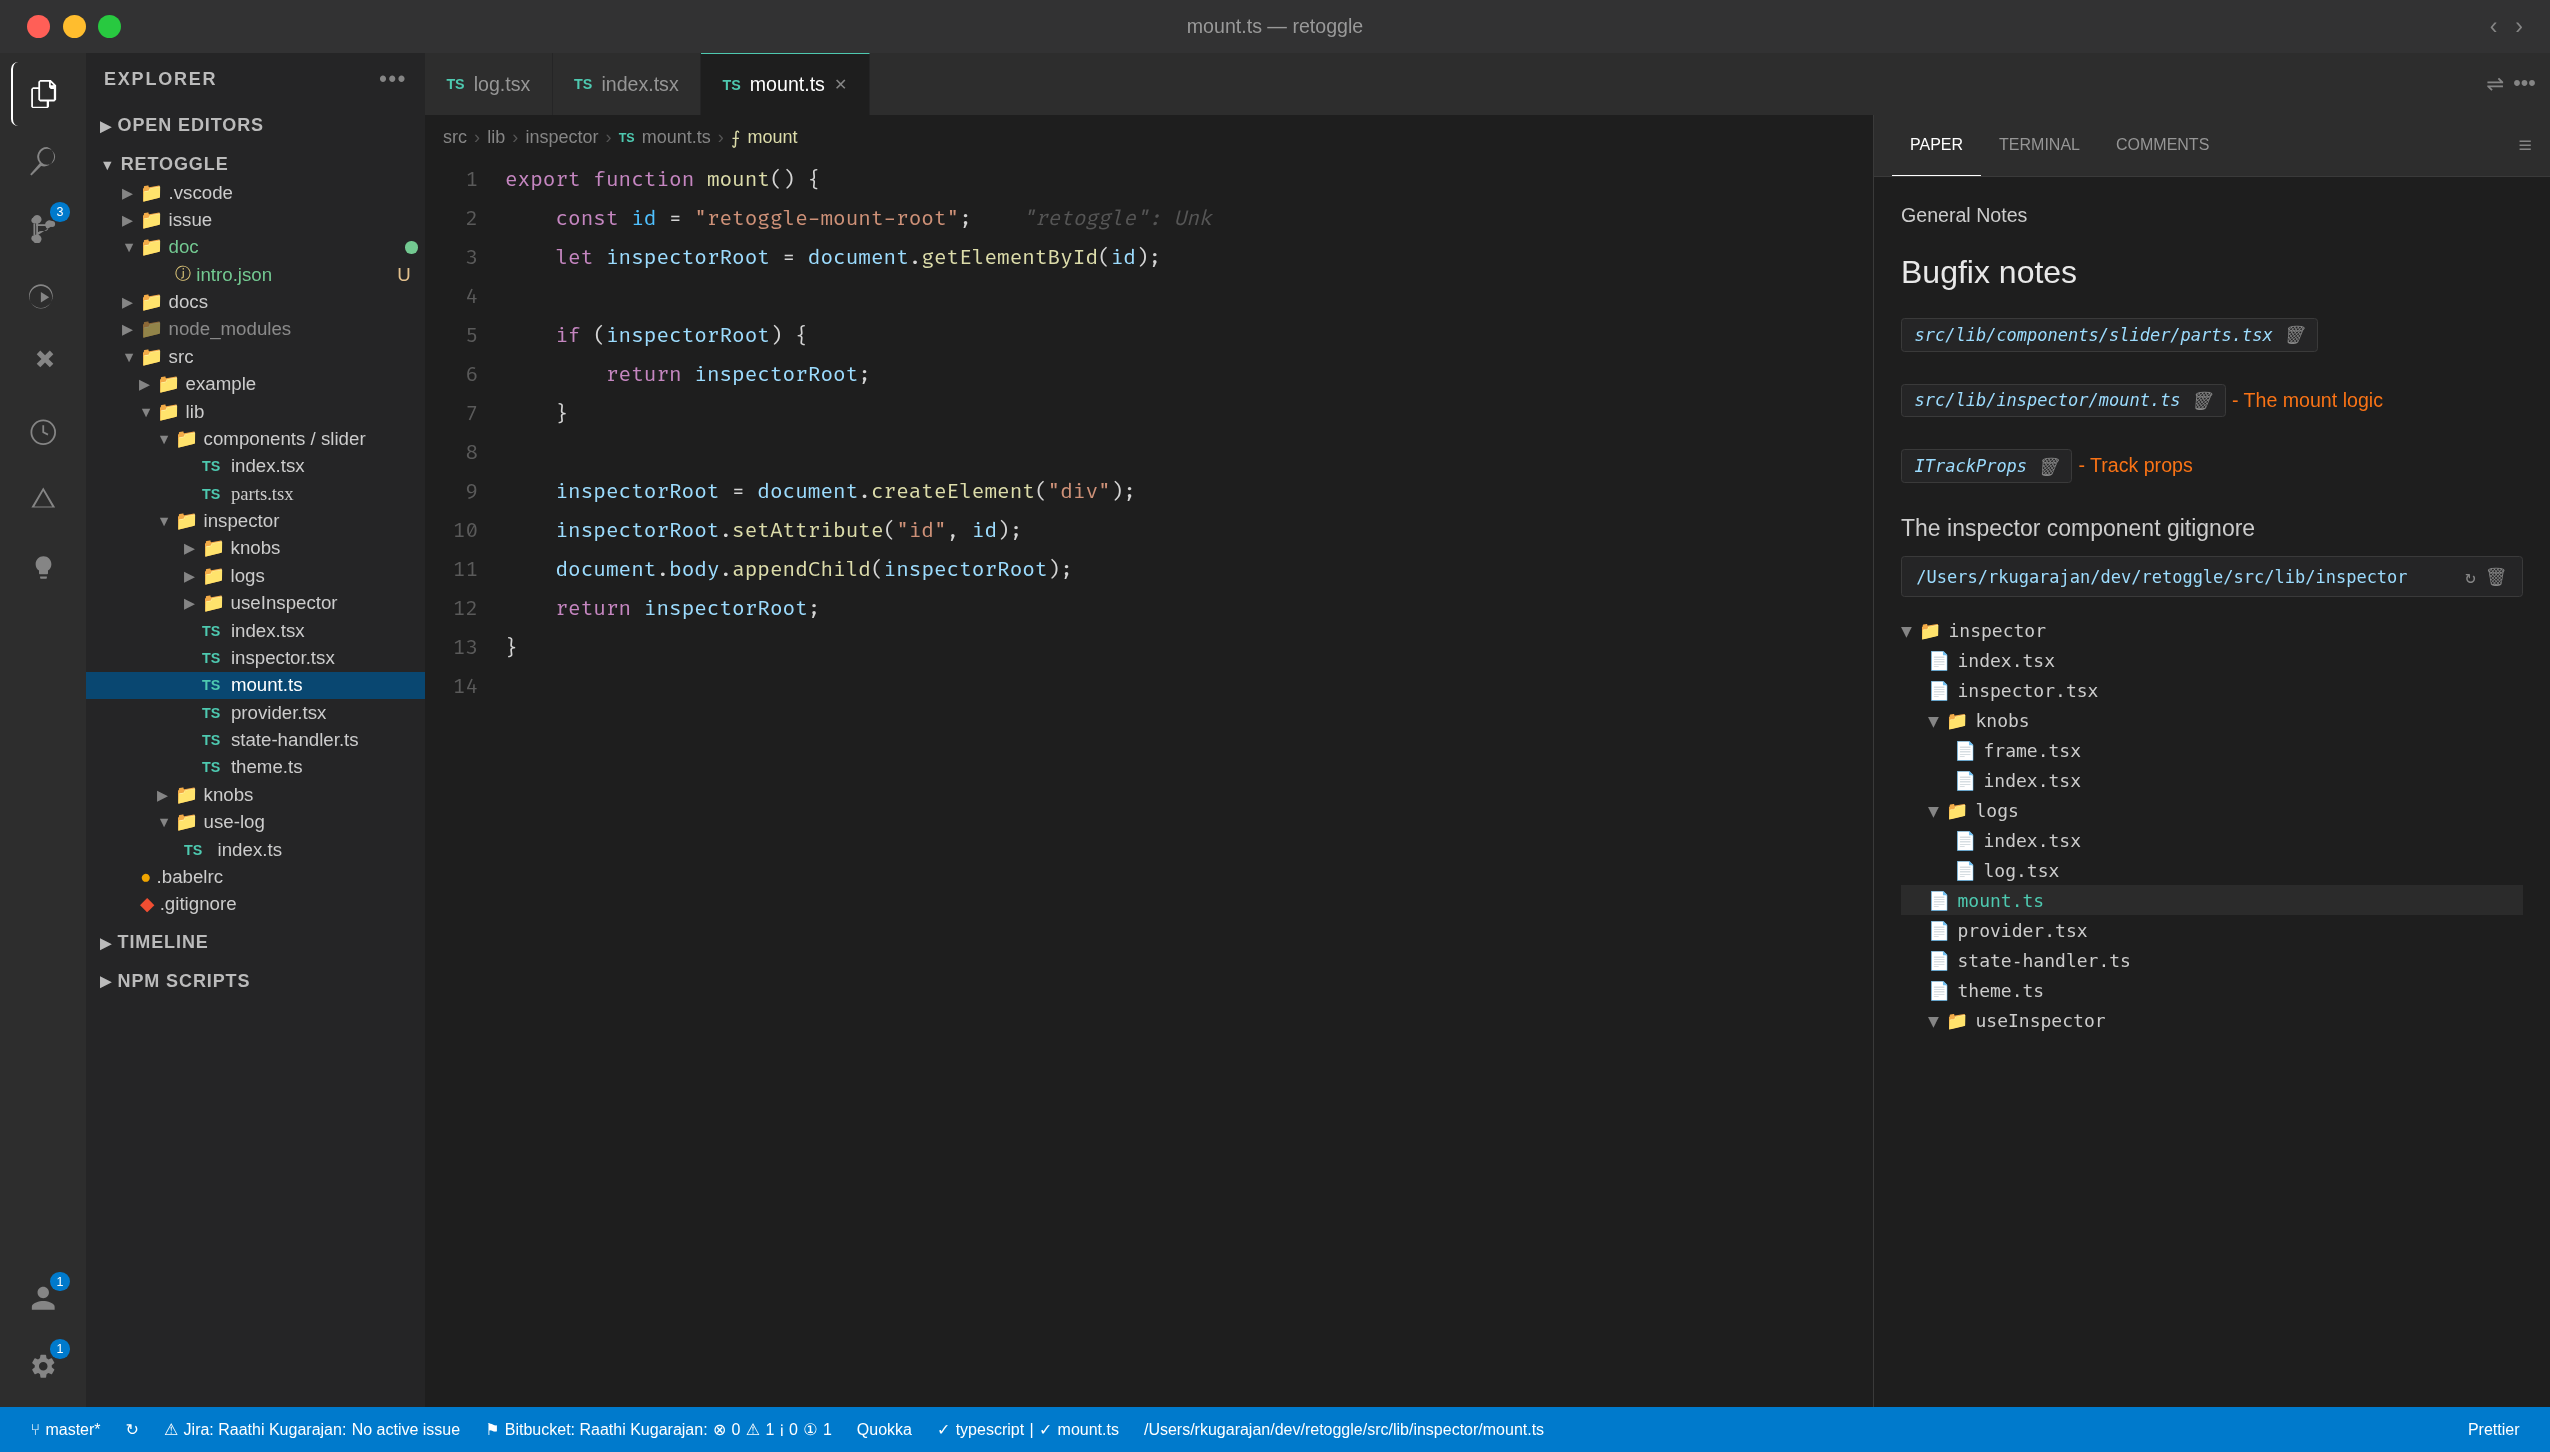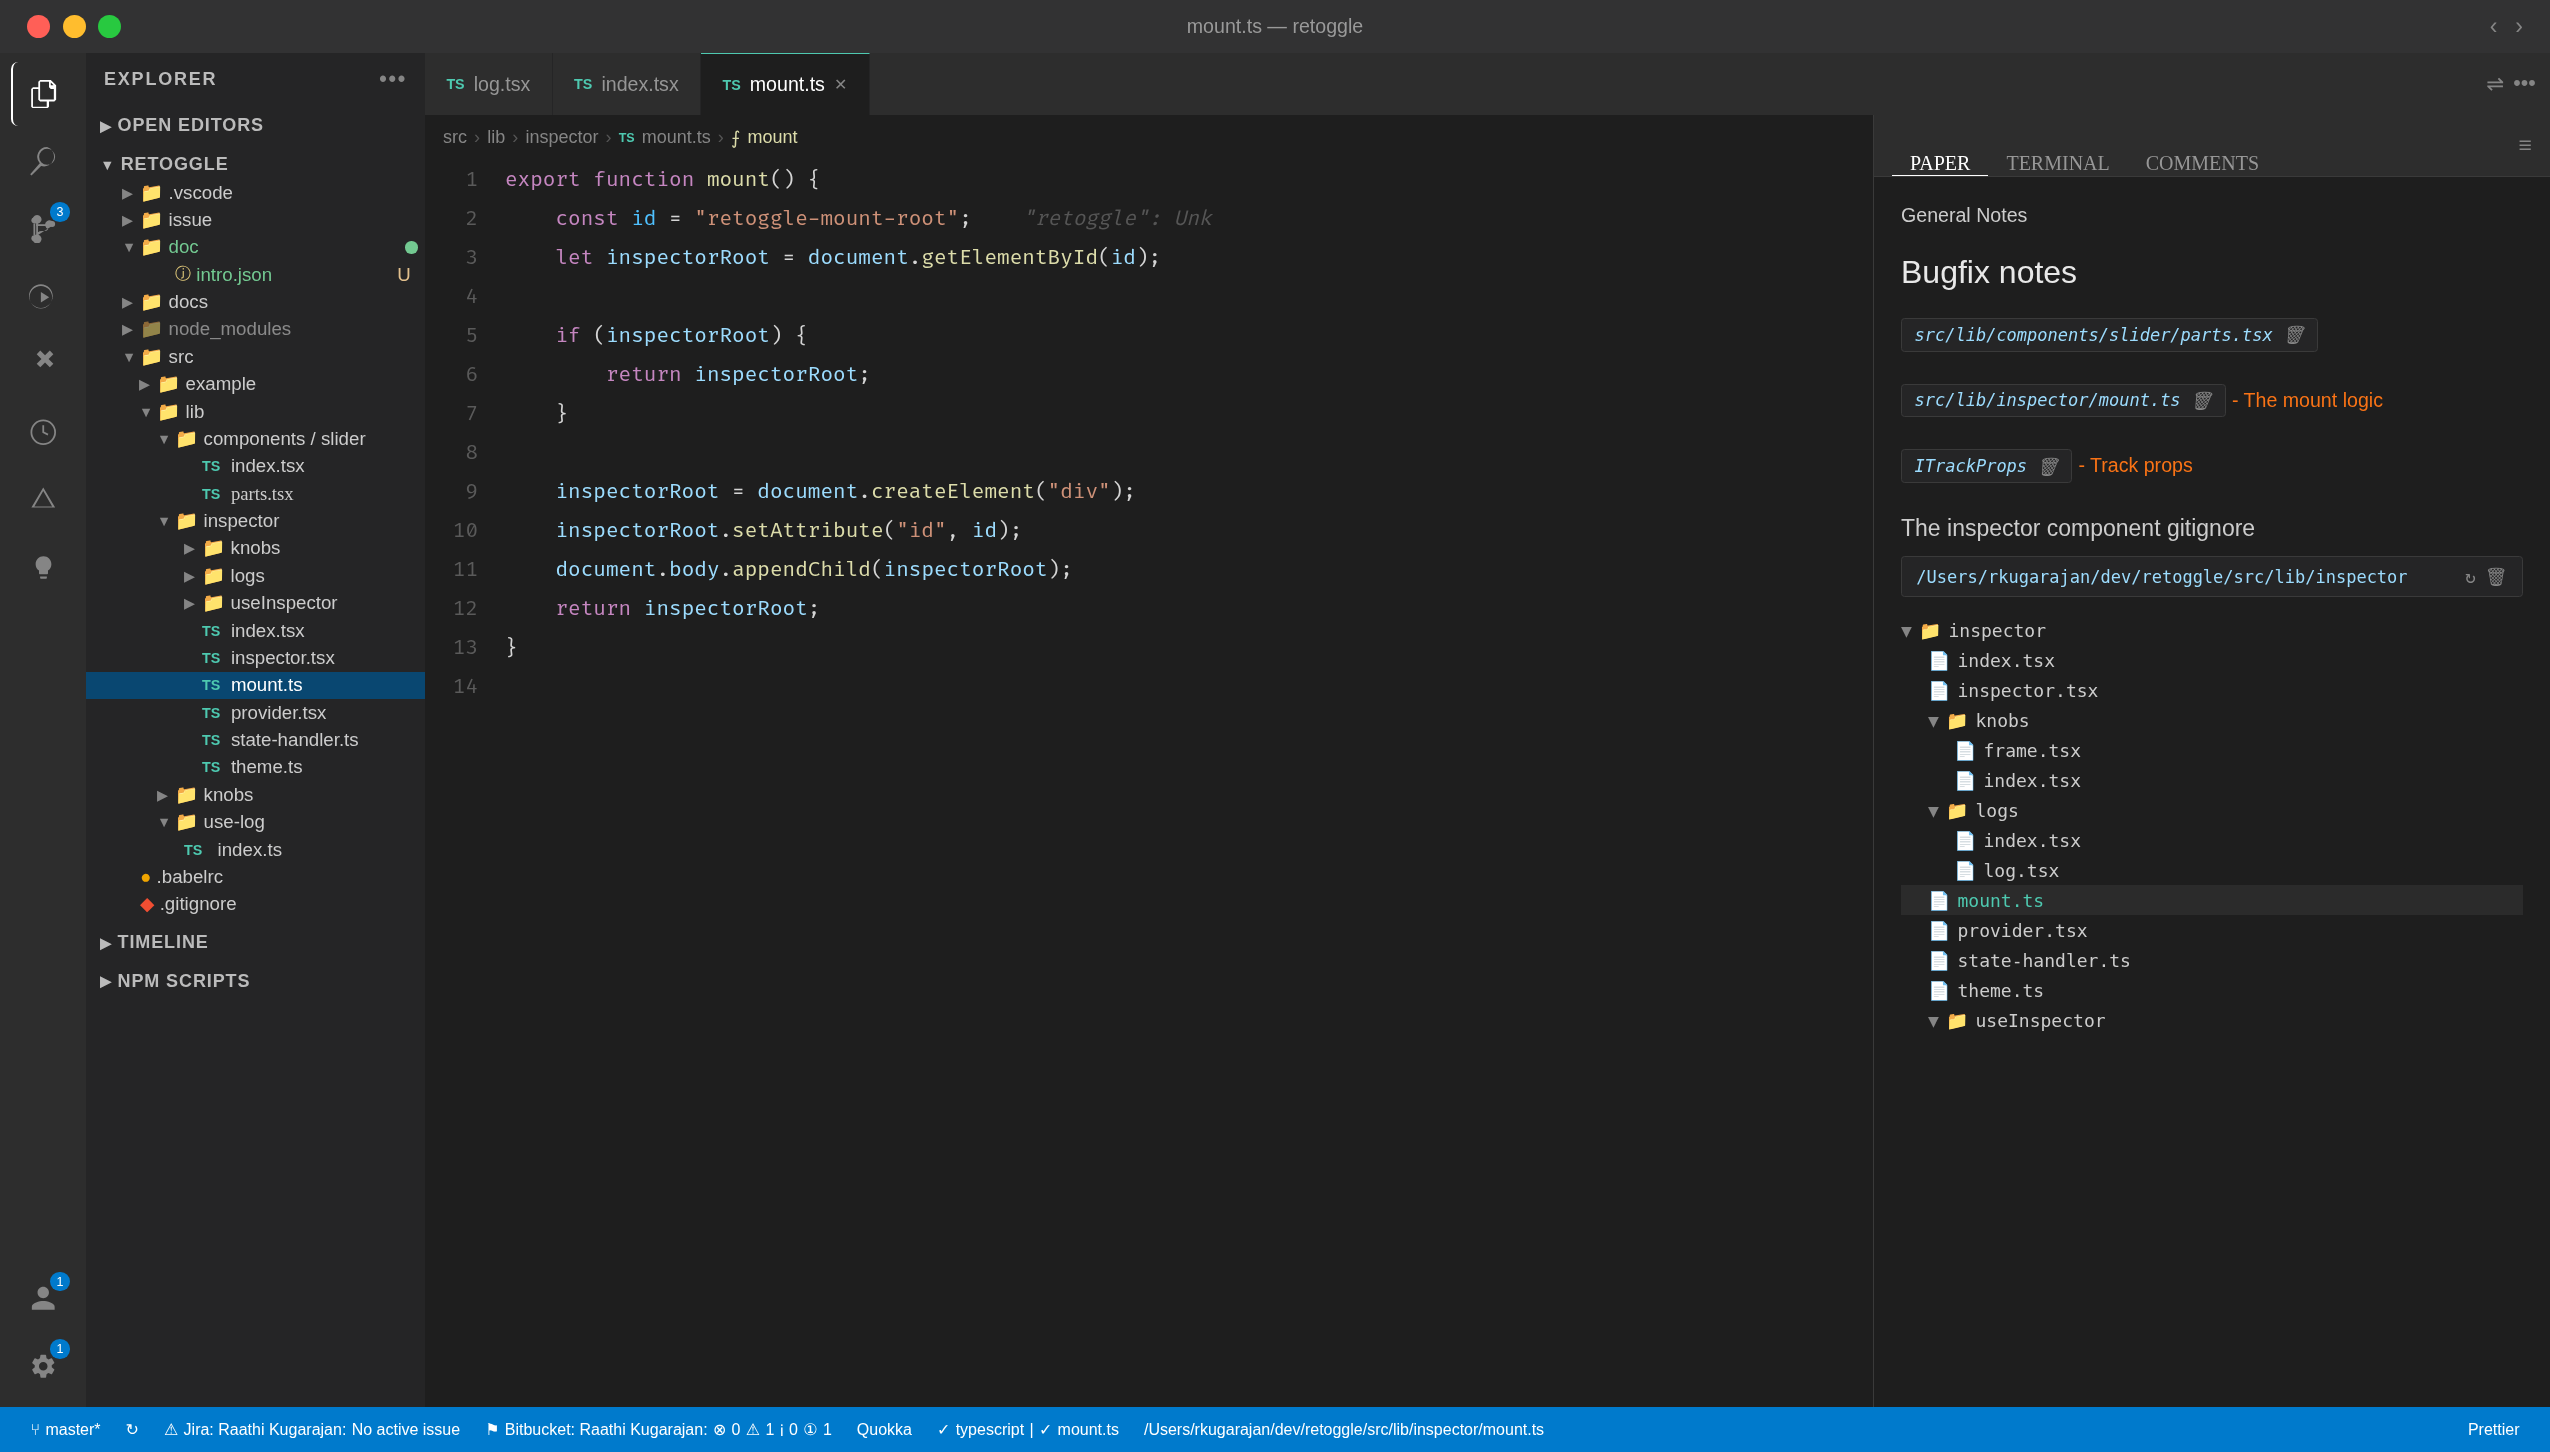--- a/index.html
+++ b/index.html
@@ -326,26 +326,25 @@
       align-items: center;
       background: #2d2d2d;
       height: 62px;
       border-bottom: 0.9px solid #3a3a3a;
       padding: 0 18px;
     }
     .paper-tab {
       padding: 0 18px;
       height: 100%;
       display: flex;
-      align-items: flex-end;
-      font-size: 20px;
+      align-items: center;
+      font-size: 16px;
       color: #969696;
       cursor: pointer;
       border-bottom: 1.8px solid transparent;
-      font-family: Liberation Serif, serif;
     }
     .paper-tab.active {
       color: #ffffff;
       border-bottom: 1.8px solid #ffffff;
     }
     .paper-tabs-right {
       margin-left: auto;
       display: flex;
       gap: 18px;
       color: #858585;

